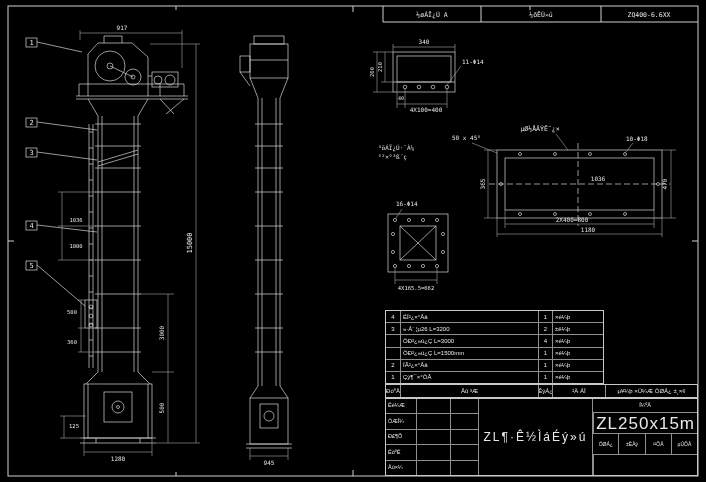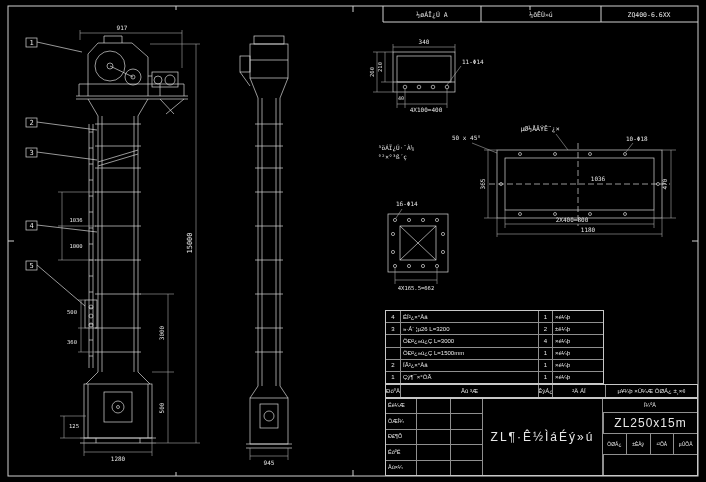--- a/index.html
+++ b/index.html
@@ -12,21 +12,21 @@
   .tbl{border:1px solid #c8c8c8;display:flex;flex-direction:column;background:#000;}
   .trow{display:flex;flex:1 1 0;min-height:0;border-top:1px solid #8f8f8f;}
   .trow:first-child{border-top:none;}
   .tcell{border-left:1px solid #8f8f8f;padding:0 2px;font-size:6px;line-height:1;
          display:flex;align-items:center;overflow:hidden;white-space:nowrap;box-sizing:border-box;}
   .tcell:first-child{border-left:none;}
   .center{justify-content:center;text-align:center;}
   .col{display:flex;flex-direction:column;box-sizing:border-box;}
   .bl{border-left:1px solid #8f8f8f;}
   .bt{border-top:1px solid #8f8f8f;}
-  .big{font-size:12px;letter-spacing:1px;}
+  .big{font-size:17px;letter-spacing:1px;}
   .ttl{font-size:12px;letter-spacing:2px;}
 </style>
 </head>
 <body>
 <div id="sheet">
 
 <svg id="cad" width="706" height="482" viewBox="0 0 706 482">
 
   <g stroke="#cfcfcf" stroke-width="1" fill="none">
     <rect x="8" y="6" width="690" height="470"></rect>

